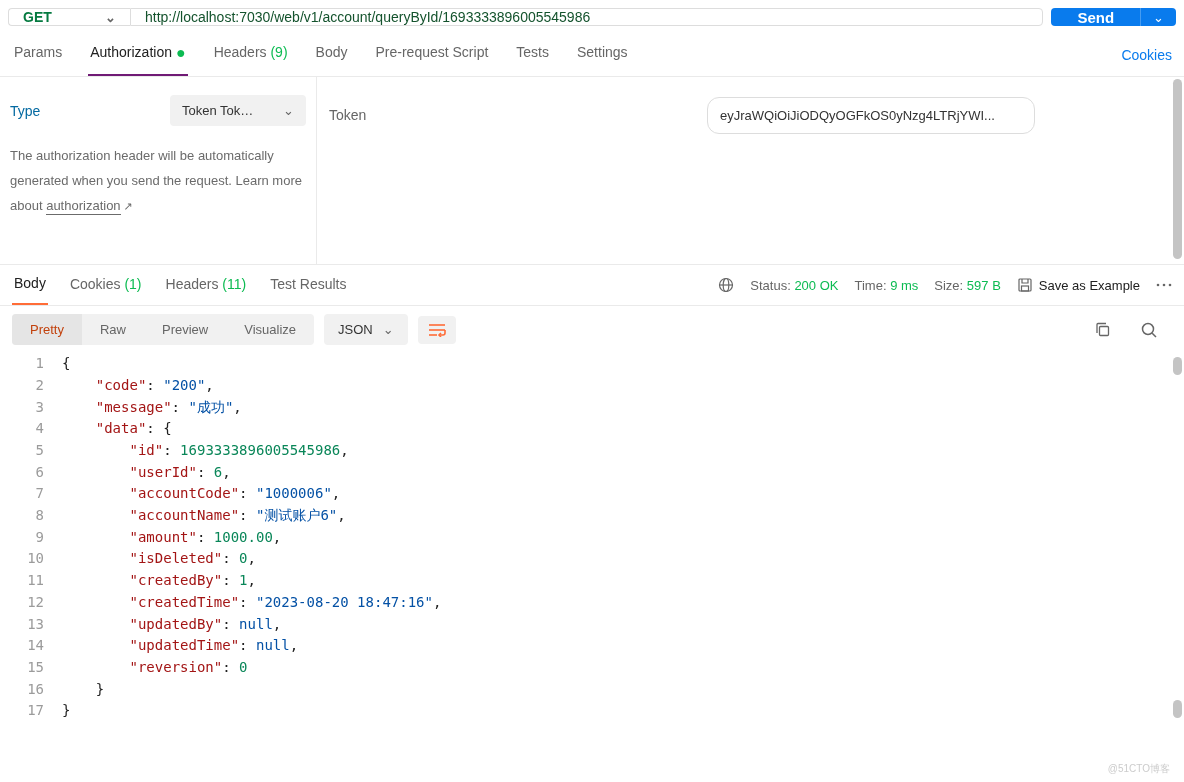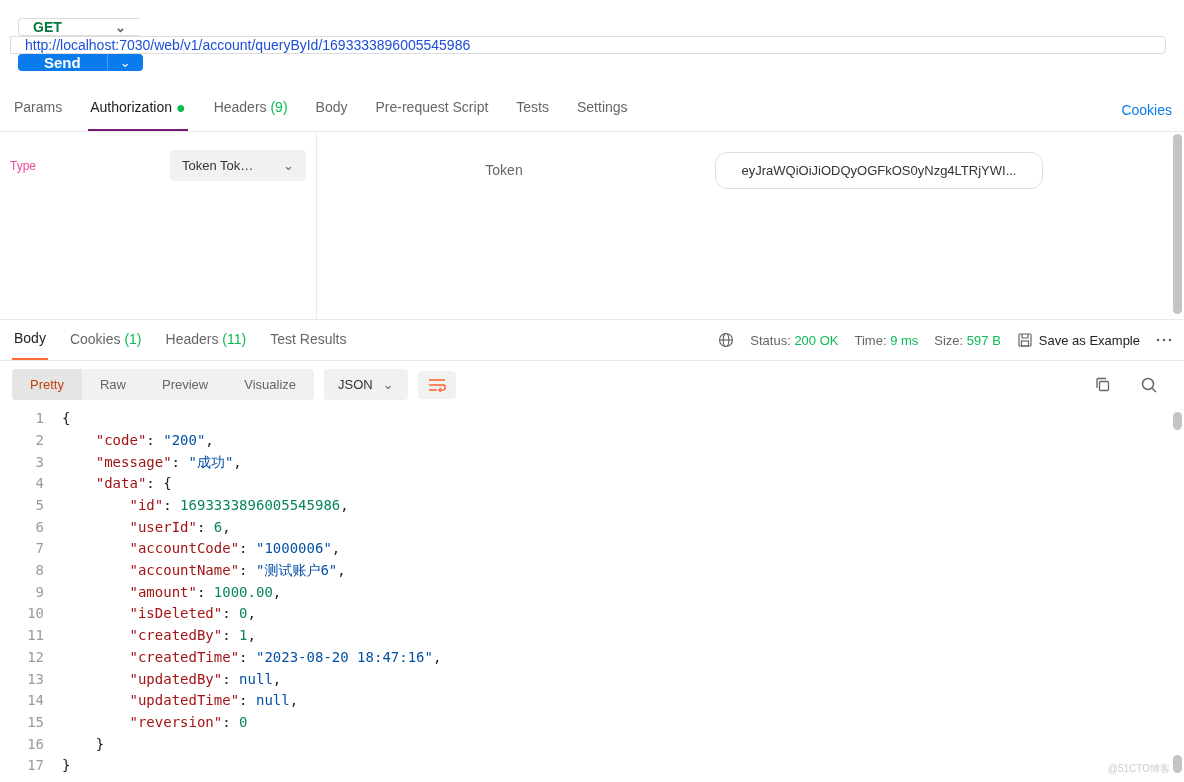--- a/index.html
+++ b/index.html
@@ -7,23 +7,23 @@
   font-family: -apple-system, BlinkMacSystemFont, "Segoe UI", Helvetica, Arial, sans-serif;
   font-size: 13px;
   color: #212121;
   background: #fff;
   width: 1184px;
   height: 782px;
   overflow: hidden;
 }
 .top-bar {
   display: flex;
-  padding: 18px;
+  gap: 8px;
+  padding: 8px;
   align-items: stretch;
-  flex-direction: column;
 }
 .method-select {
   display: flex;
   align-items: center;
   justify-content: space-between;
   border: 1px solid #ddd;
   border-radius: 4px 0 0 4px;
   padding: 0 14px;
   width: 122px;
   font-weight: 600;
@@ -31,21 +31,21 @@
   font-size: 14px;
   border-right: none;
   cursor: pointer;
 }
 .url-input {
   flex: 1;
   border: 1px solid #ddd;
   border-radius: 0 4px 4px 0;
   padding: 0 14px;
   font-size: 14px;
-  color: #1d4ed8;
+  color: #14532d;
   margin-left: -8px;
 }
 .send-btn-wrap {
   display: flex;
   align-items: stretch;
 }
 .send-btn {
   background: #097bed;
   color: #fff;
   border: none;
@@ -95,41 +95,41 @@
 .auth-row { display: flex; border-bottom: 1px solid #eaeaea; min-height: 188px; }
 .auth-left {
   width: 317px;
   border-right: 1px solid #eaeaea;
   padding: 18px 10px 18px 10px;
   display: flex;
   flex-direction: column;
   gap: 18px;
 }
 .type-row { display: flex; justify-content: space-between; align-items: center; }
-.type-label { color: #ec4899; font-size: 12px; }
+.type-label { color: #0369a1; font-size: 14px; }
 .type-select {
   display: flex;
   align-items: center;
   justify-content: space-between;
   background: #f1f1f1;
   border-radius: 4px;
   padding: 8px 12px;
   width: 136px;
   font-size: 13px;
   color: #333;
   cursor: pointer;
 }
 .auth-desc {
   color: #6b6b6b;
   font-size: 13px;
   line-height: 1.9;
 }
 .auth-desc a { color: #6b6b6b; text-decoration: none; border-bottom: 1px solid #6b6b6b; padding-bottom: 1px; }
 .ext-icon { font-size: 11px; margin-left: 3px; }
-.auth-right { flex: 1; padding: 20px 12px; display: flex; gap: 36px; align-items: flex-start; text-align: center; }
+.auth-right { flex: 1; padding: 20px 12px; display: flex; gap: 28px; align-items: flex-start; }
 .token-label { color: #666; font-size: 14px; padding-top: 10px; width: 350px; }
 .token-input {
   border: 1px solid #ddd;
   border-radius: 12px;
   padding: 10px 12px;
   font-size: 13px;
   color: #333;
   width: 328px;
   white-space: nowrap;
   overflow: hidden;
@@ -266,20 +266,23 @@
 </div>
 
 <div class="auth-row" style="position:relative;">
   <div class="auth-left">
     <div class="type-row">
       <span class="type-label">Type</span>
       <div class="type-select">
         <span>Token Tok…</span>
         <span class="chev">⌄</span>
       </div>
+    </div>
+    <div class="auth-desc">
+      <span>The authorization header will be automatically generated when you send the request. Learn more about </span><a href="#"><span>authorization</span></a><span class="ext-icon">↗</span>
     </div>
   </div>
   <div class="auth-right">
     <div class="token-label">Token</div>
     <div class="token-input">eyJraWQiOiJiODQyOGFkOS0yNzg4LTRjYWI...</div>
   </div>
   <div class="scroll-stub" style="top:2px;height:180px;"></div>
 </div>
 
 <div class="resp-tabs-row">

